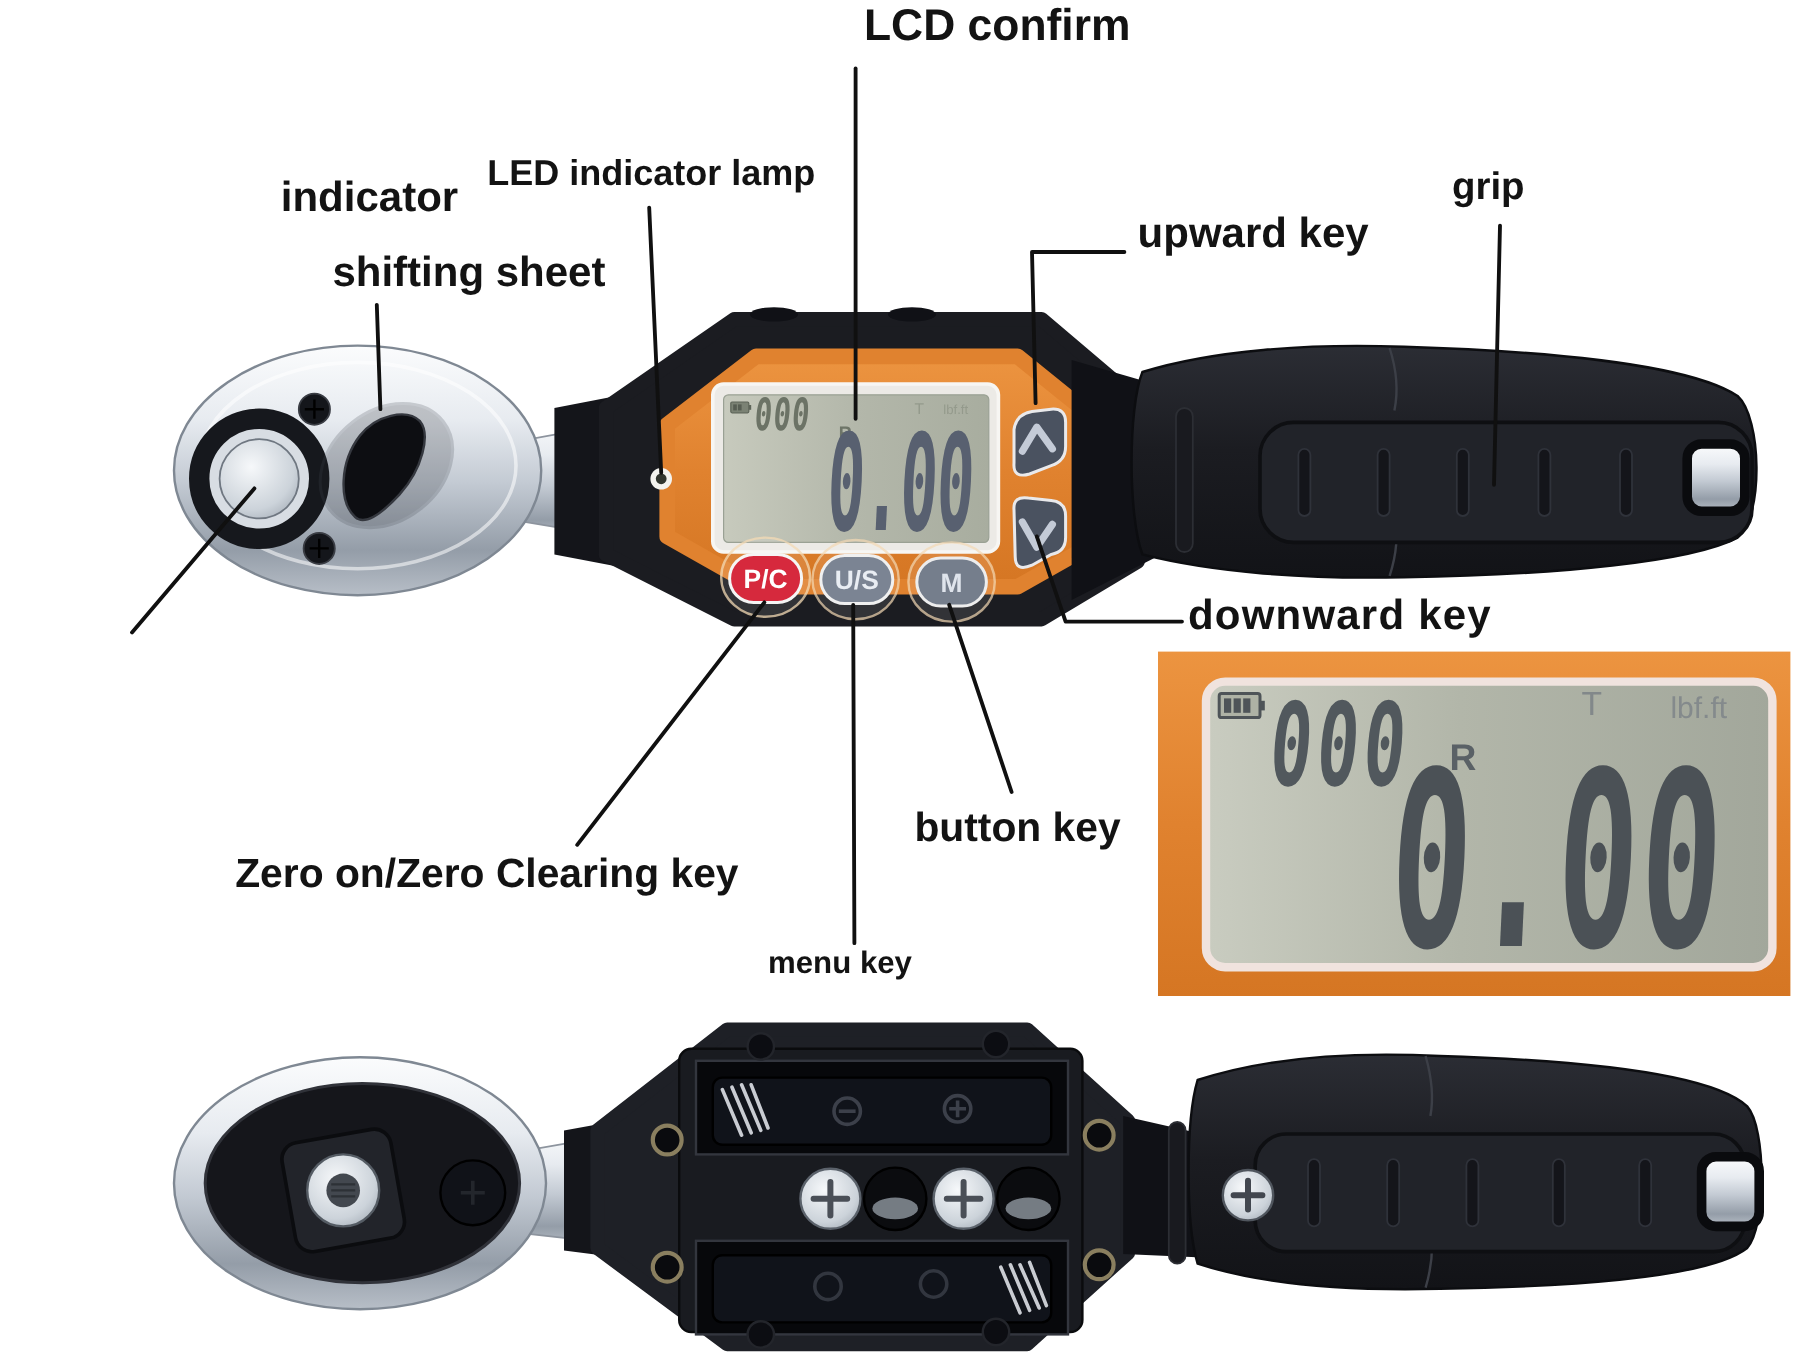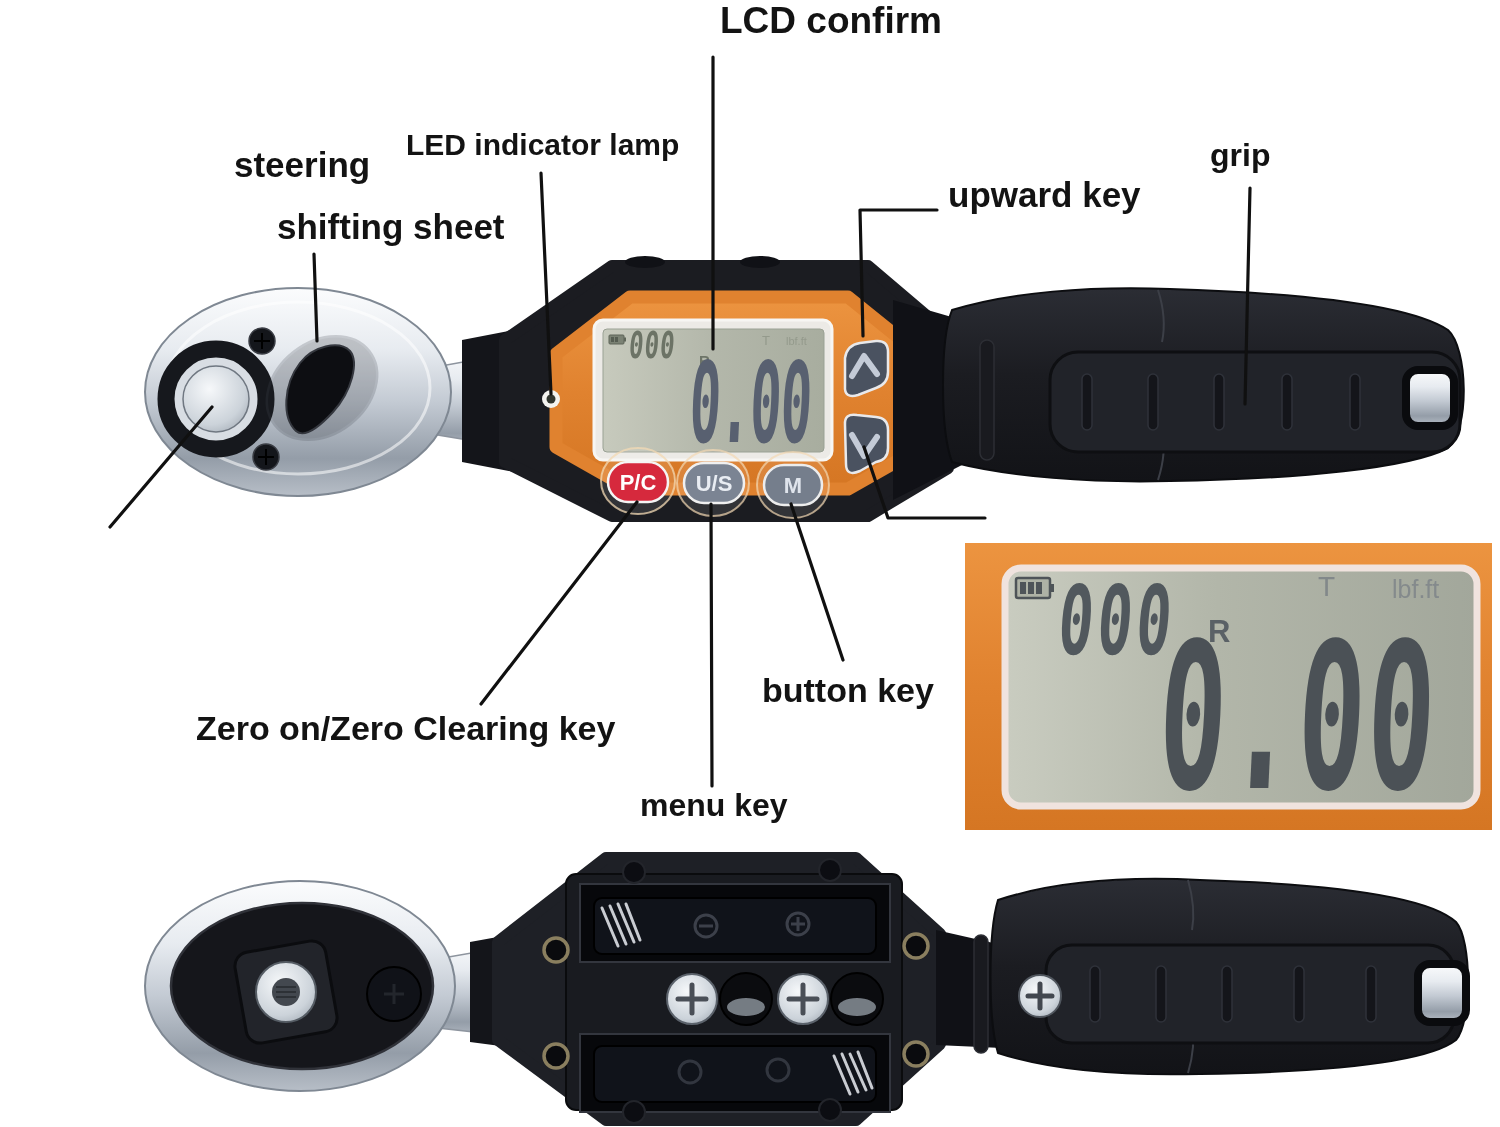--- a/index.html
+++ b/index.html
@@ -10,21 +10,21 @@
   .c-lcd      {left:720px; top:2px;   font-size:37px;}
   .c-led      {left:406px; top:130px; font-size:30px;text-align:right;}
   .c-steering {left:234px; top:147px; font-size:35px;}
   .c-shift    {left:232px; top:209px; font-size:35px;margin-left:45px;}
   .c-up       {left:948px; top:177px; font-size:35px;}
   .c-grip     {left:1210px;top:139px; font-size:32px;}
   .c-quick    {left:2px;   top:531px; font-size:31px;}
   .c-down     {left:990px; top:495px; font-size:35px; letter-spacing:1px;}
   .c-confirm  {left:762px; top:673px; font-size:34px;}
   .c-power    {left:196px; top:711px; font-size:34px;}
-  .c-menu     {left:640px; top:789px; font-size:32px;}
+  .c-menu     {left:640px; top:789px; font-size:26px;}
   .seg{font-family:"DejaVu Sans Mono", monospace;font-weight:700;}
 </style>
 </head>
 <body>
 
 <div class="scene">
 
 <svg width="1500" height="1127" viewBox="0 0 1500 1127">
   <defs>
     <linearGradient id="chrome" x1="0" y1="0" x2="0" y2="1">
@@ -267,20 +267,21 @@
     <path d="M1250,188 L1245,404"></path>
     <path d="M864,447 L888,518 L985,518"></path>
     <path d="M637,502 L481,704"></path>
     <path d="M711,504 L712,786"></path>
     <path d="M791,504 L843,660"></path>
   </g>
 </svg>
 
   <div class="callout c-lcd">LCD confirm</div>
   <div class="callout c-led">LED indicator lamp</div>
-  <div class="callout c-steering">steering</div>
+  <div class="callout c-steering">indicator</div>
   <div class="callout c-shift">shifting sheet</div>
   <div class="callout c-up">upward key</div>
   <div class="callout c-grip">grip</div>
+  <div class="callout c-down">downward key</div>
   <div class="callout c-confirm">button key</div>
   <div class="callout c-power">Zero on/Zero Clearing key</div>
   <div class="callout c-menu">menu key</div>
 </div>
 
 </body></html>

